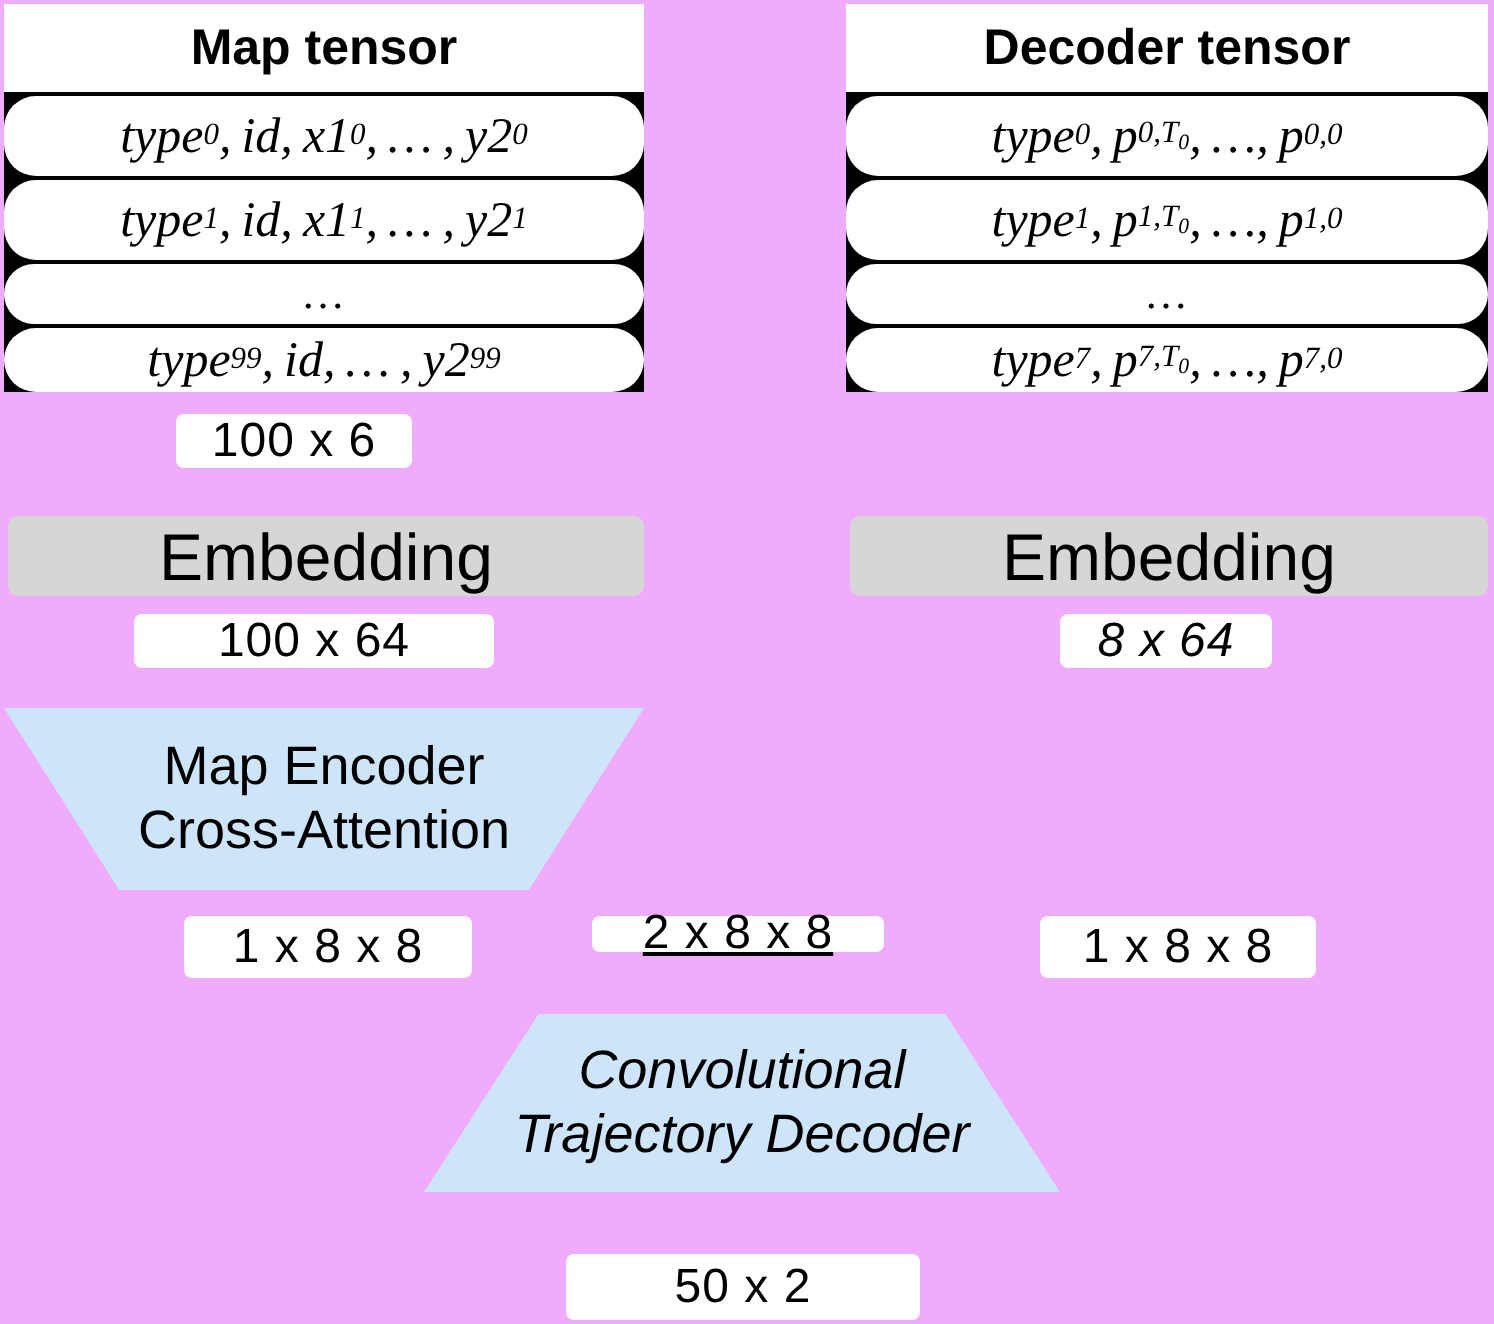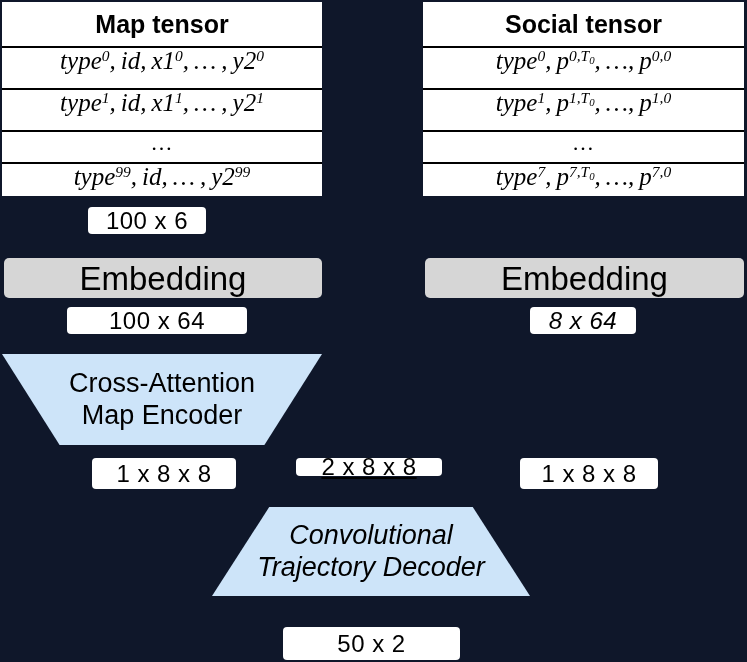--- a/index.html
+++ b/index.html
@@ -4,21 +4,21 @@
 <style>
   html, body {
     margin: 0;
     padding: 0;
     background: #000000;
   }
   #canvas {
     position: relative;
     width: 747px;
     height: 662px;
-    background: #0f172a;
+    background: #f0abfc;
     overflow: hidden;
     font-family: "Liberation Sans", sans-serif;
   }
 
   
   .tensor-table {
     position: absolute;
     display: flex;
     flex-direction: column;
     background: #000000;
@@ -32,27 +32,28 @@
     display: flex;
     align-items: center;
     justify-content: center;
     line-height: 1;
   }
   .tensor-row {
     background: #ffffff;
     color: #000000;
     text-align: center;
     display: flex;
-    align-items: flex-start;
+    align-items: center;
     justify-content: center;
     font-family: "Liberation Serif", serif;
     font-style: italic;
     font-size: 25px;
     line-height: 1;
     margin-top: 2px;
+    border-radius: 16px;
   }
   .tensor-row.ellipsis {
     font-style: normal;
     font-size: 22px;
     letter-spacing: 1px;
   }
 
   
   .sub {
     font-size: 0.62em;
@@ -150,28 +151,28 @@
     </div>
   </div>
 
   <div class="dim-box" style="left:88px; top:207px; width:118px; height:27px;">100 x 6</div>
 
   <div class="embed-box" style="left:4px; top:258px; width:318px; height:40px;">Embedding</div>
 
   <div class="dim-box" style="left:67px; top:307px; width:180px; height:27px;">100 x 64</div>
 
   <div class="trap down" style="left:2px; top:354px; width:320px; height:91px;">
+    <span>Map Encoder</span>
     <span>Cross-Attention</span>
-    <span>Map Encoder</span>
   </div>
 
   <div class="dim-box" style="left:92px; top:458px; width:144px; height:31px;">1 x 8 x 8</div>
 
   <div class="tensor-table" style="left:423px; top:2px; width:321px;">
-    <div class="tensor-header" style="height:44px;">Social tensor</div>
+    <div class="tensor-header" style="height:44px;">Decoder tensor</div>
     <div class="tensor-row" style="height:40px;">
       <span class="up">type</span>
         <span class="sub">0</span>
         <span class="up">, p</span>
         <span class="sub">0,T<span class="subsub">0</span></span>
         <span class="up">, …, p</span>
         <span class="sub">0,0</span>
     </div>
     <div class="tensor-row" style="height:40px;">
       <span class="up">type</span>

